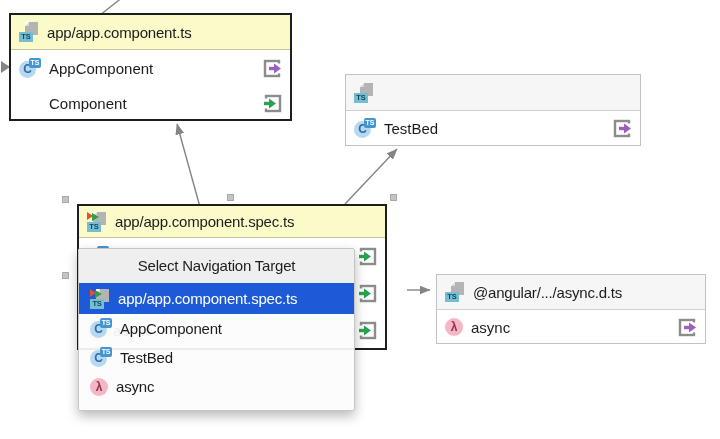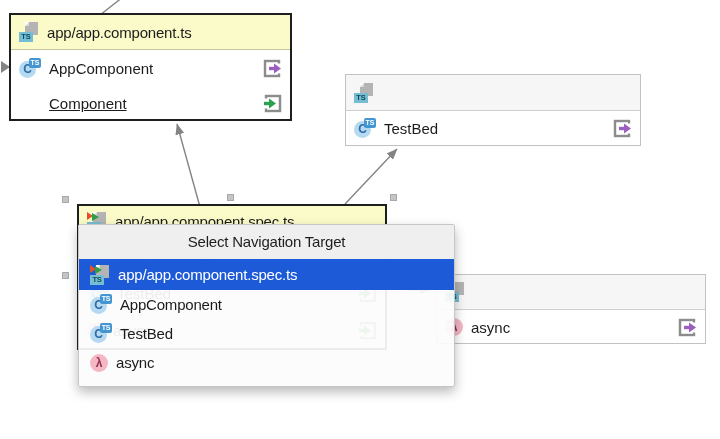--- a/index.html
+++ b/index.html
@@ -54,21 +54,21 @@
   
   .lambda{width:18px;height:18px;border-radius:50%;background:#f5b7c4;
     color:#8e3050;font-size:12px;font-weight:bold;line-height:18px;text-align:center;}
 
   
   .handle{position:absolute;width:7px;height:7px;background:#c4c4c4;border:1px solid #a9a9a9;
     box-sizing:border-box;z-index:2;}
 
   
   .popup{
-    position:absolute;left:78px;top:224px;width:377px;height:163px;z-index:5;
+    position:absolute;left:78px;top:248px;width:277px;height:163px;z-index:5;
     background:rgba(252,252,252,0.93);border:1px solid #c6c6c6;border-radius:2px;
     box-shadow:0 5px 12px rgba(0,0,0,0.28);box-sizing:border-box;
     display:flex;flex-direction:column;
   }
   .popup-title{
     height:34px;line-height:34px;text-align:center;font-size:15px;color:#1d1d1d;
     background:rgba(238,238,238,0.92);letter-spacing:-0.2px;
   }
   .popup-item{display:flex;align-items:center;gap:8px;padding:0 11px;height:29px;
     font-size:15px;color:#1b1b1b;letter-spacing:-0.2px;}
@@ -107,21 +107,21 @@
     </span>
     <span>AppComponent</span>
     <span class="grow"></span>
     <svg width="19" height="19" viewBox="0 0 19 19">
       <rect x="2" y="2" width="14" height="15" fill="#ffffff" stroke="#8c8c8c" stroke-width="2.4"></rect>
       <rect x="12" y="4.5" width="7" height="10" fill="#ffffff"></rect>
       <rect x="6" y="7.8" width="6" height="3.4" fill="#9c5fc0"></rect>
       <polygon points="11,4.5 18,9.5 11,14.5" fill="#9c5fc0"></polygon>
     </svg>
   </div>
-  <div class="member indent" style="height:34px;text-decoration:underline;">
+  <div class="member indent" style="height:34px;">
     <span>Component</span>
     <span class="grow"></span>
     <svg width="19" height="19" viewBox="0 0 19 19">
       <rect x="3" y="2" width="14" height="15" fill="#ffffff" stroke="#8c8c8c" stroke-width="2.4"></rect>
       <rect x="0" y="4.5" width="6" height="10" fill="#ffffff"></rect>
       <rect x="1" y="7.8" width="6" height="3.4" fill="#2ba14f"></rect>
       <polygon points="6,4.5 13,9.5 6,14.5" fill="#2ba14f"></polygon>
     </svg>
   </div>
 </div>
@@ -210,20 +210,21 @@
 <div class="handle" style="left:390px;top:194px;"></div>
 <div class="handle" style="left:62px;top:272px;"></div>
 
 <div class="node light" style="left:436px;top:274px;width:270px;height:70px;">
   <div class="node-header" style="height:34px;">
     <span class="icn ts-file">
       <span class="page"></span>
         <span class="fold"></span>
       <span class="badge">TS</span>
     </span>
+    <span class="title-text">@angular/.../async.d.ts</span>
   </div>
   <div class="member" style="height:34px;">
     <span class="icn lambda">λ</span>
     <span>async</span>
     <span class="grow"></span>
     <svg width="19" height="19" viewBox="0 0 19 19">
       <rect x="2" y="2" width="14" height="15" fill="#ffffff" stroke="#8c8c8c" stroke-width="2.4"></rect>
       <rect x="12" y="4.5" width="7" height="10" fill="#ffffff"></rect>
       <rect x="6" y="7.8" width="6" height="3.4" fill="#9c5fc0"></rect>
       <polygon points="11,4.5 18,9.5 11,14.5" fill="#9c5fc0"></polygon>

